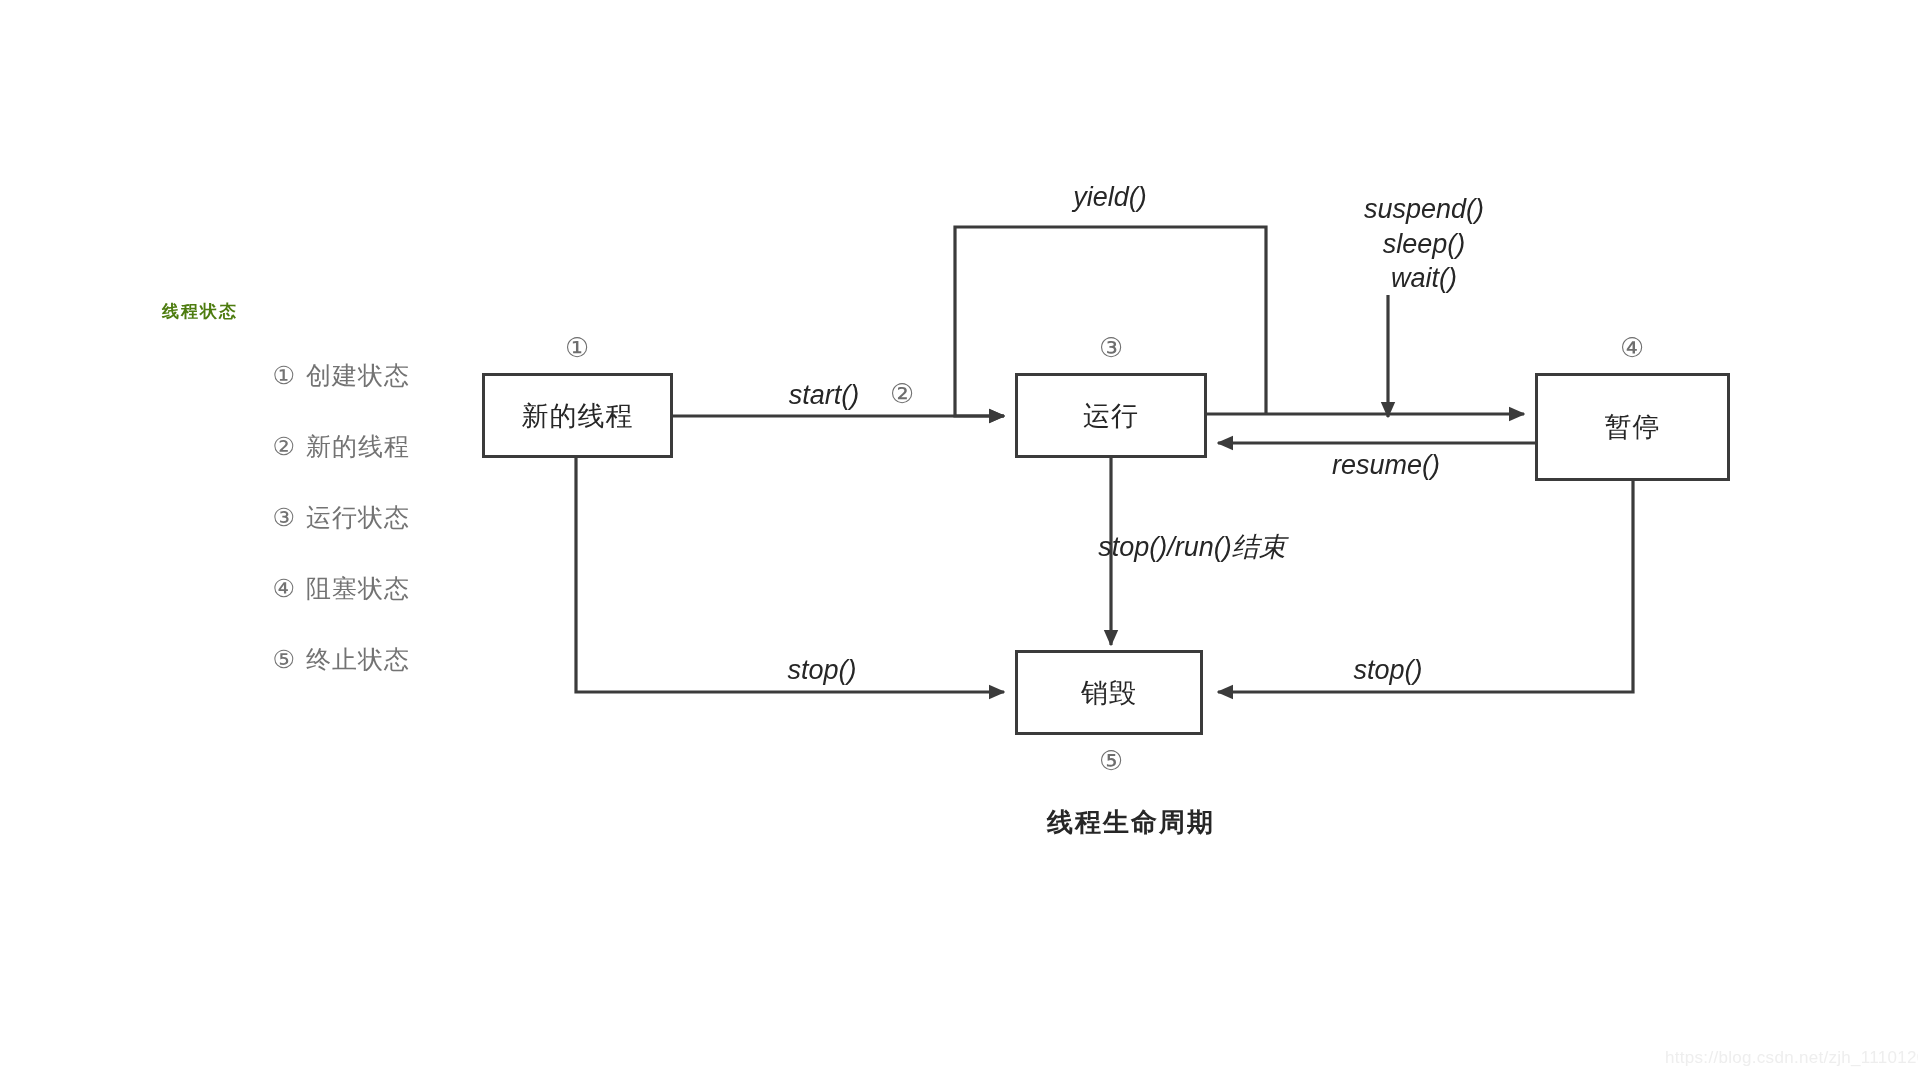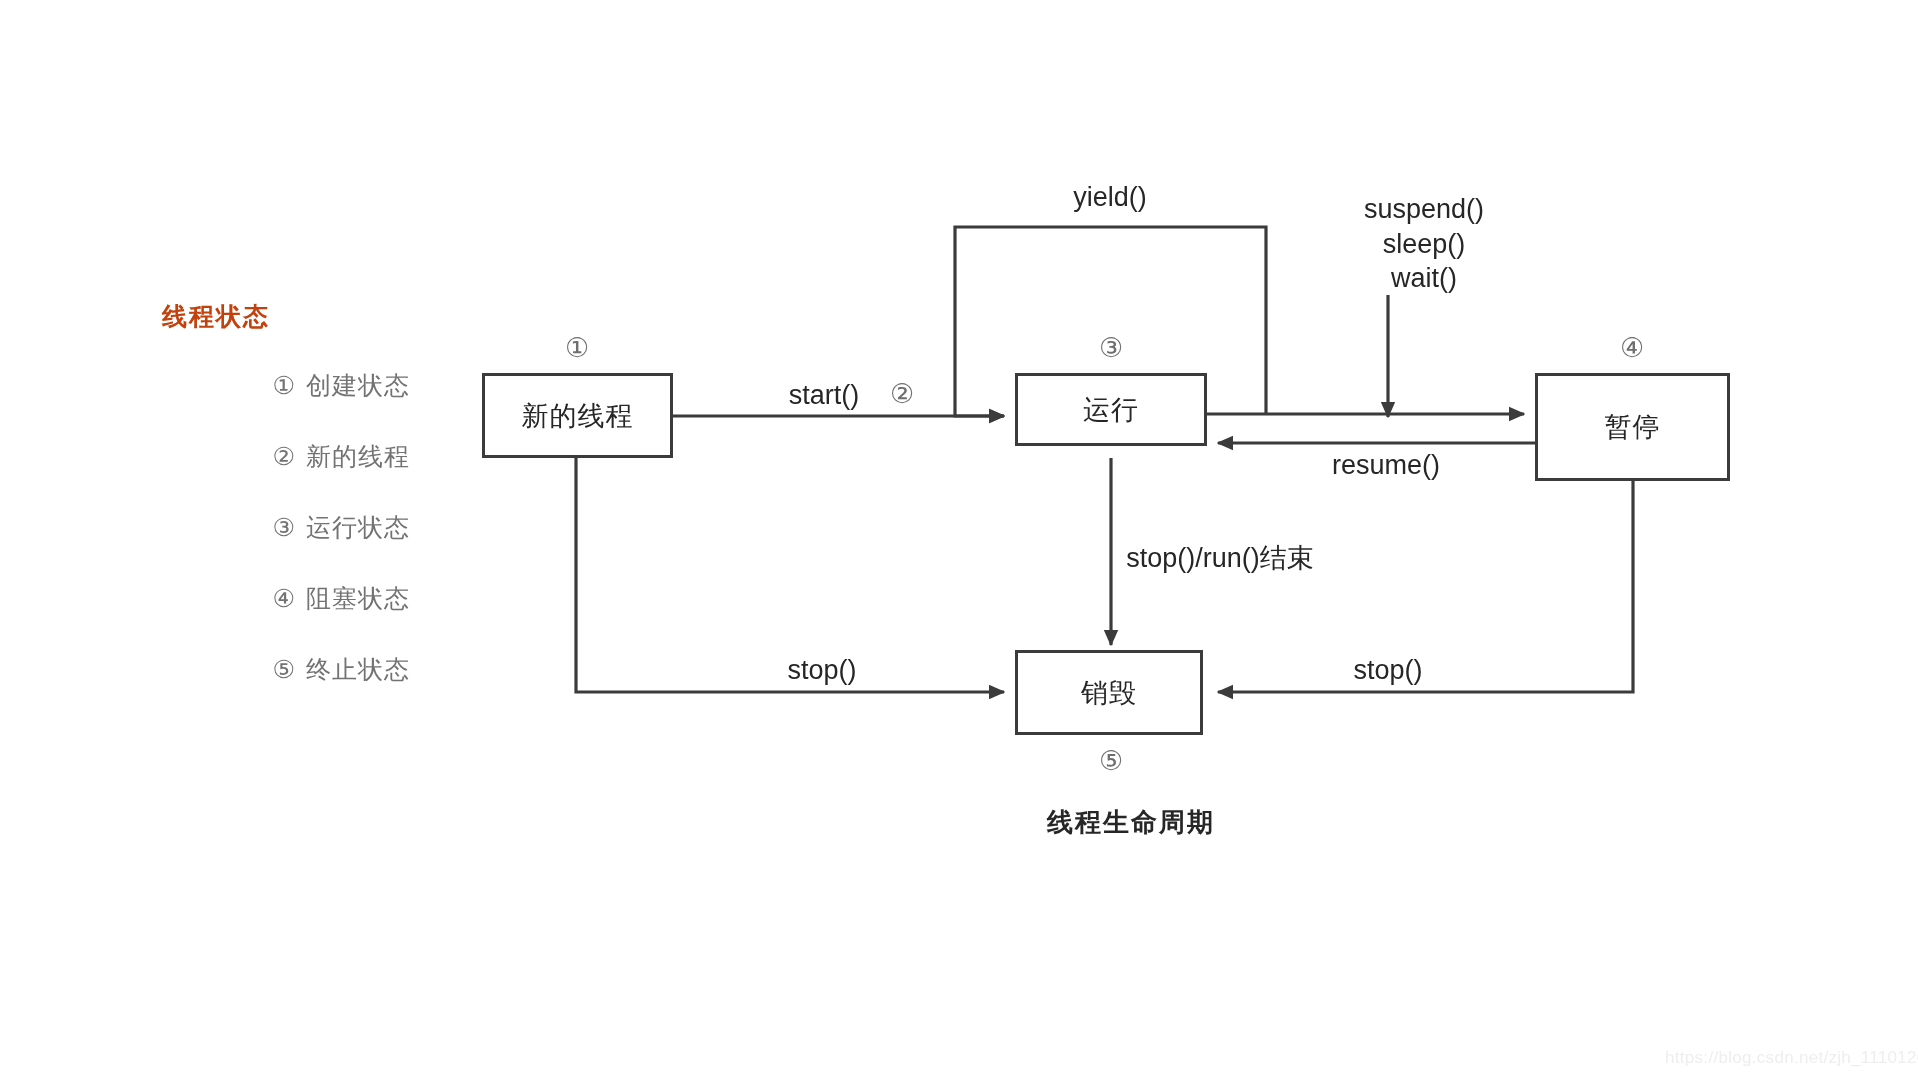--- a/index.html
+++ b/index.html
@@ -41,38 +41,38 @@
     color: #262626;
     letter-spacing: 1px;
   }
   .lbl {
     position: absolute;
     font-size: 27px;
     color: #262626;
     white-space: nowrap;
     line-height: 1.28;
   }
-  .lbl.center { transform: translateX(-50%); }
+  .lbl.center { transform: translateX(-50%); font-style: italic; }
   .circnum {
     position: absolute;
     font-size: 27px;
     color: #6e6e6e;
     transform: translateX(-50%);
   }
   
   #legend {
     position: absolute;
     left: 150px;
     top: 300px;
     width: 260px;
   }
   #legend .legend-title {
-    font-size: 25px;
+    font-size: 17px;
     font-weight: bold;
-    color: #c2410c;
+    color: #4d7c0f;
     margin: 0 0 36px 12px;
     letter-spacing: 2px;
   }
   #legend .legend-row {
     font-size: 25px;
     color: #737373;
     margin-bottom: 38px;
     letter-spacing: 1px;
     white-space: nowrap;
     text-align: right;
@@ -148,21 +148,21 @@
     <path d="M 576 458 L 576 692 L 1004 692" fill="none" stroke="#3b3b3b" stroke-width="3.2" marker-end="url(#arrow)"></path>
 
     <path d="M 1633 458 L 1633 692 L 1218 692" fill="none" stroke="#3b3b3b" stroke-width="3.2" marker-end="url(#arrow)"></path>
   </svg>
 
   <div class="node" style="left:482px; top:373px; width:191px; height:85px;">
     <span>新的线程</span>
   </div>
   <div class="circnum" style="left:577px; top:332px;">①</div>
 
-  <div class="node" style="left:1015px; top:373px; width:192px; height:73px;">
+  <div class="node" style="left:1015px; top:373px; width:192px; height:85px;">
     <span>运行</span>
   </div>
   <div class="circnum" style="left:1111px; top:332px;">③</div>
 
   <div class="node" style="left:1535px; top:373px; width:195px; height:108px;">
     <span>暂停</span>
   </div>
   <div class="circnum" style="left:1632px; top:332px;">④</div>
 
   <div class="node" style="left:1015px; top:650px; width:188px; height:85px;">
@@ -176,21 +176,21 @@
   <div class="lbl center" style="left:1110px; top:180px;">yield()</div>
 
   <div class="lbl center multiline" style="left:1388px; top:192px;">
     <div>suspend()</div>
     <div>sleep()</div>
     <div>wait()</div>
   </div>
 
   <div class="lbl center" style="left:1386px; top:448px;">resume()</div>
 
-  <div class="lbl center" style="left:1220px; top:530px;margin-top:11px;">stop()/run()结束</div>
+  <div class="lbl center" style="left:1192px; top:530px;">stop()/run()结束</div>
 
   <div class="lbl center" style="left:822px; top:653px;">stop()</div>
 
   <div class="lbl center" style="left:1388px; top:653px;">stop()</div>
 
   <div id="caption">线程生命周期</div>
   <div id="watermark">https://blog.csdn.net/zjh_1110120</div>
 
 </div>
 

